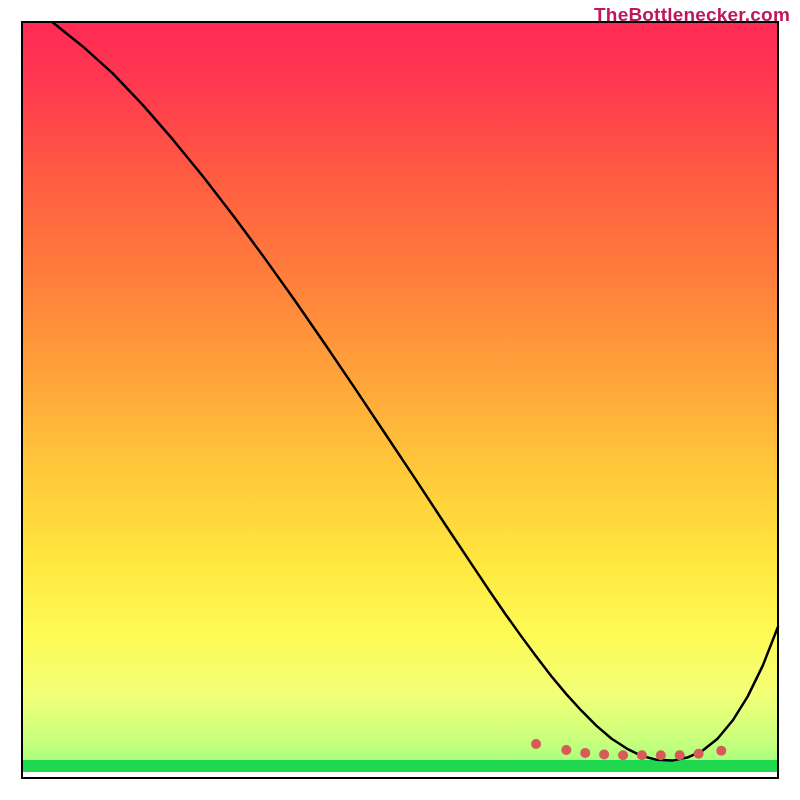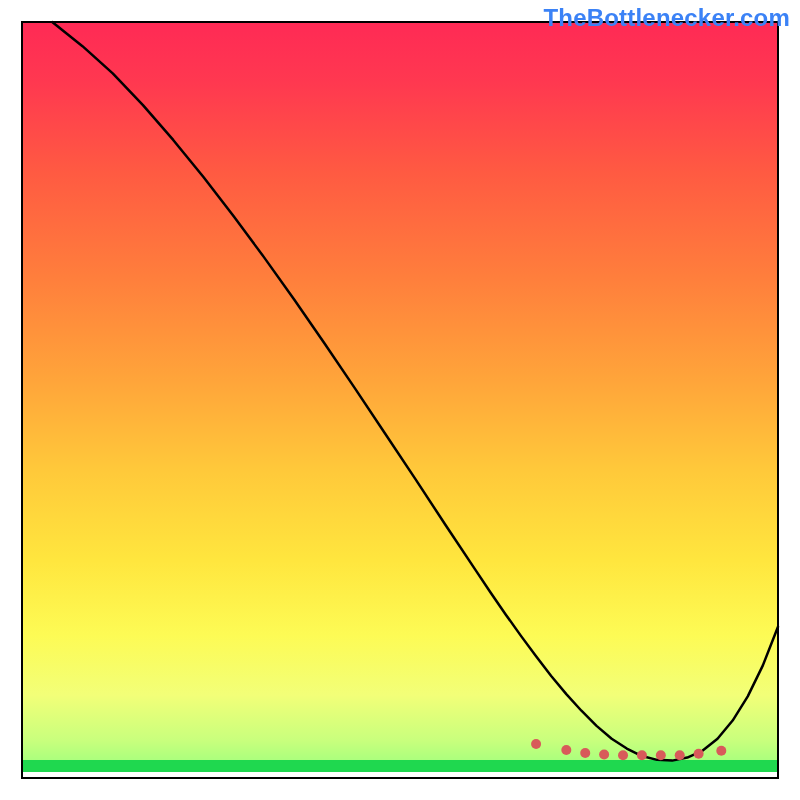--- a/index.html
+++ b/index.html
@@ -13,23 +13,23 @@
   }
   .stage {
     position: relative;
     width: 800px;
     height: 800px;
   }
   .attrib {
     position: absolute;
     top: 4px;
     right: 10px;
-    font-size: 24px;
+    font-size: 19px;
     font-weight: 700;
-    color: #3b82f6;
+    color: #be185d;
     letter-spacing: 0.2px;
     z-index: 10;
     margin-left: 21px;
   }
   svg.plot {
     position: absolute;
     inset: 0;
     display: block;
   }
 </style>

